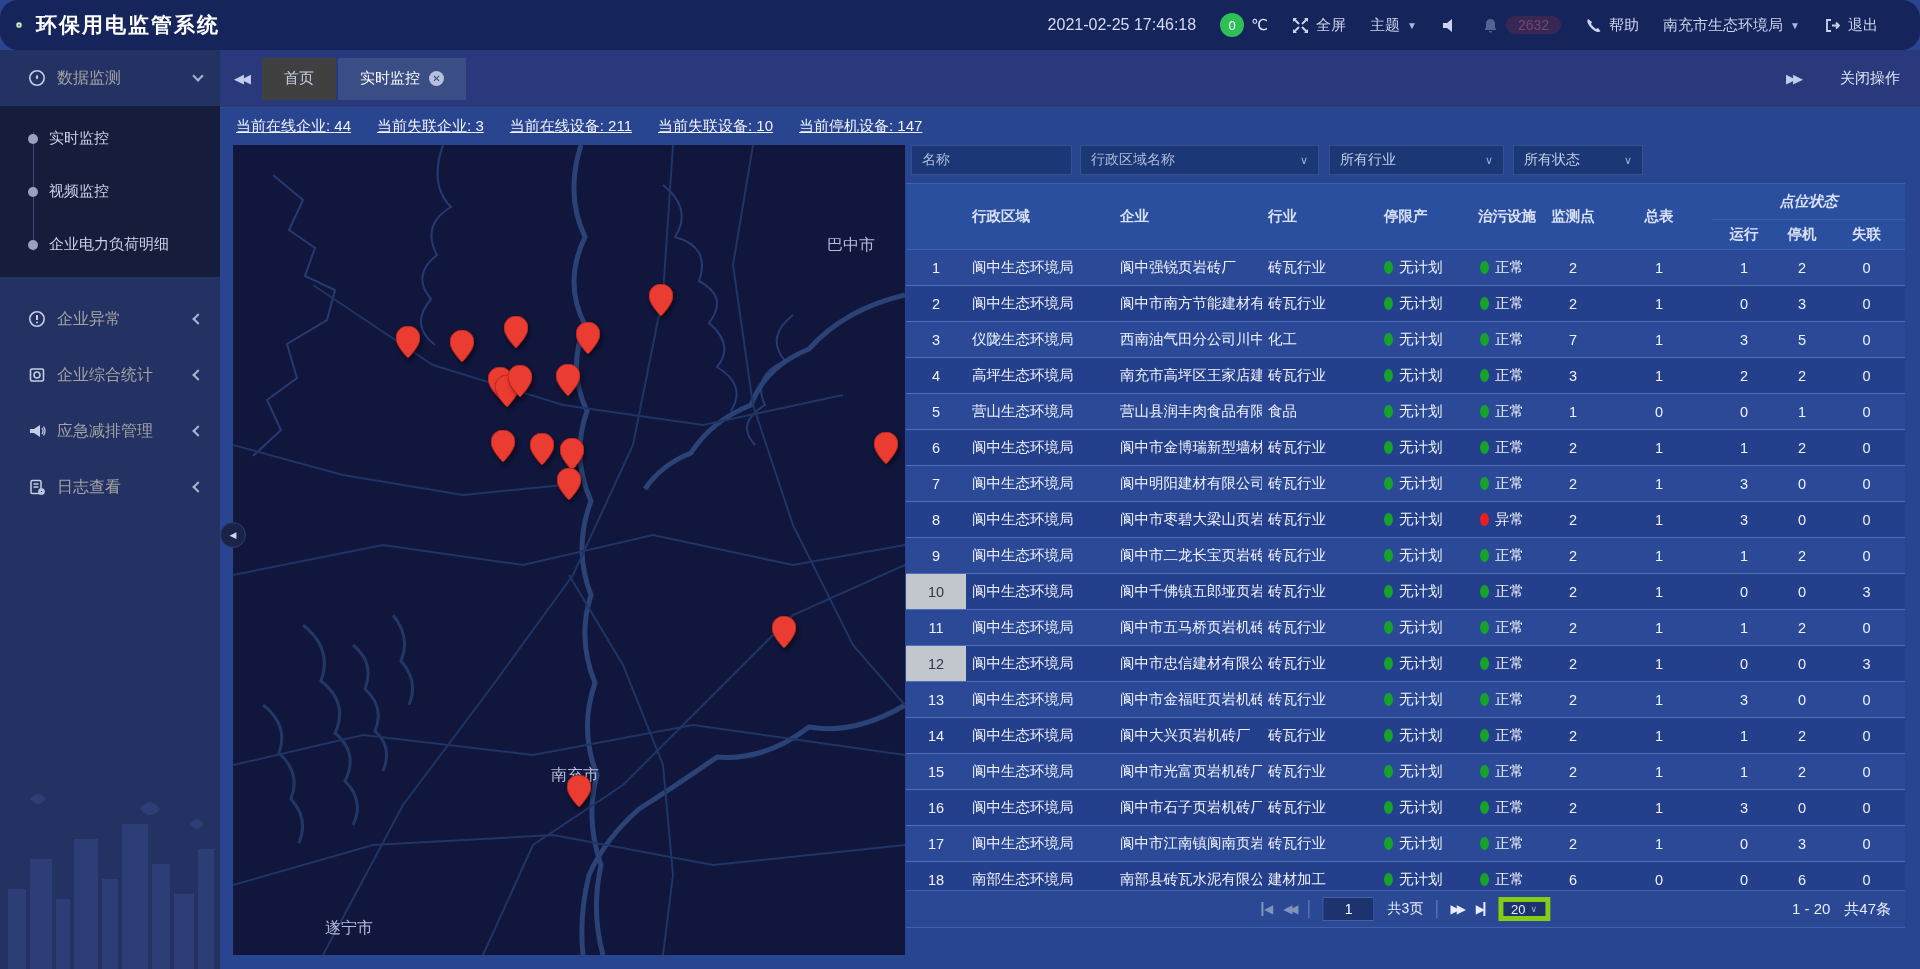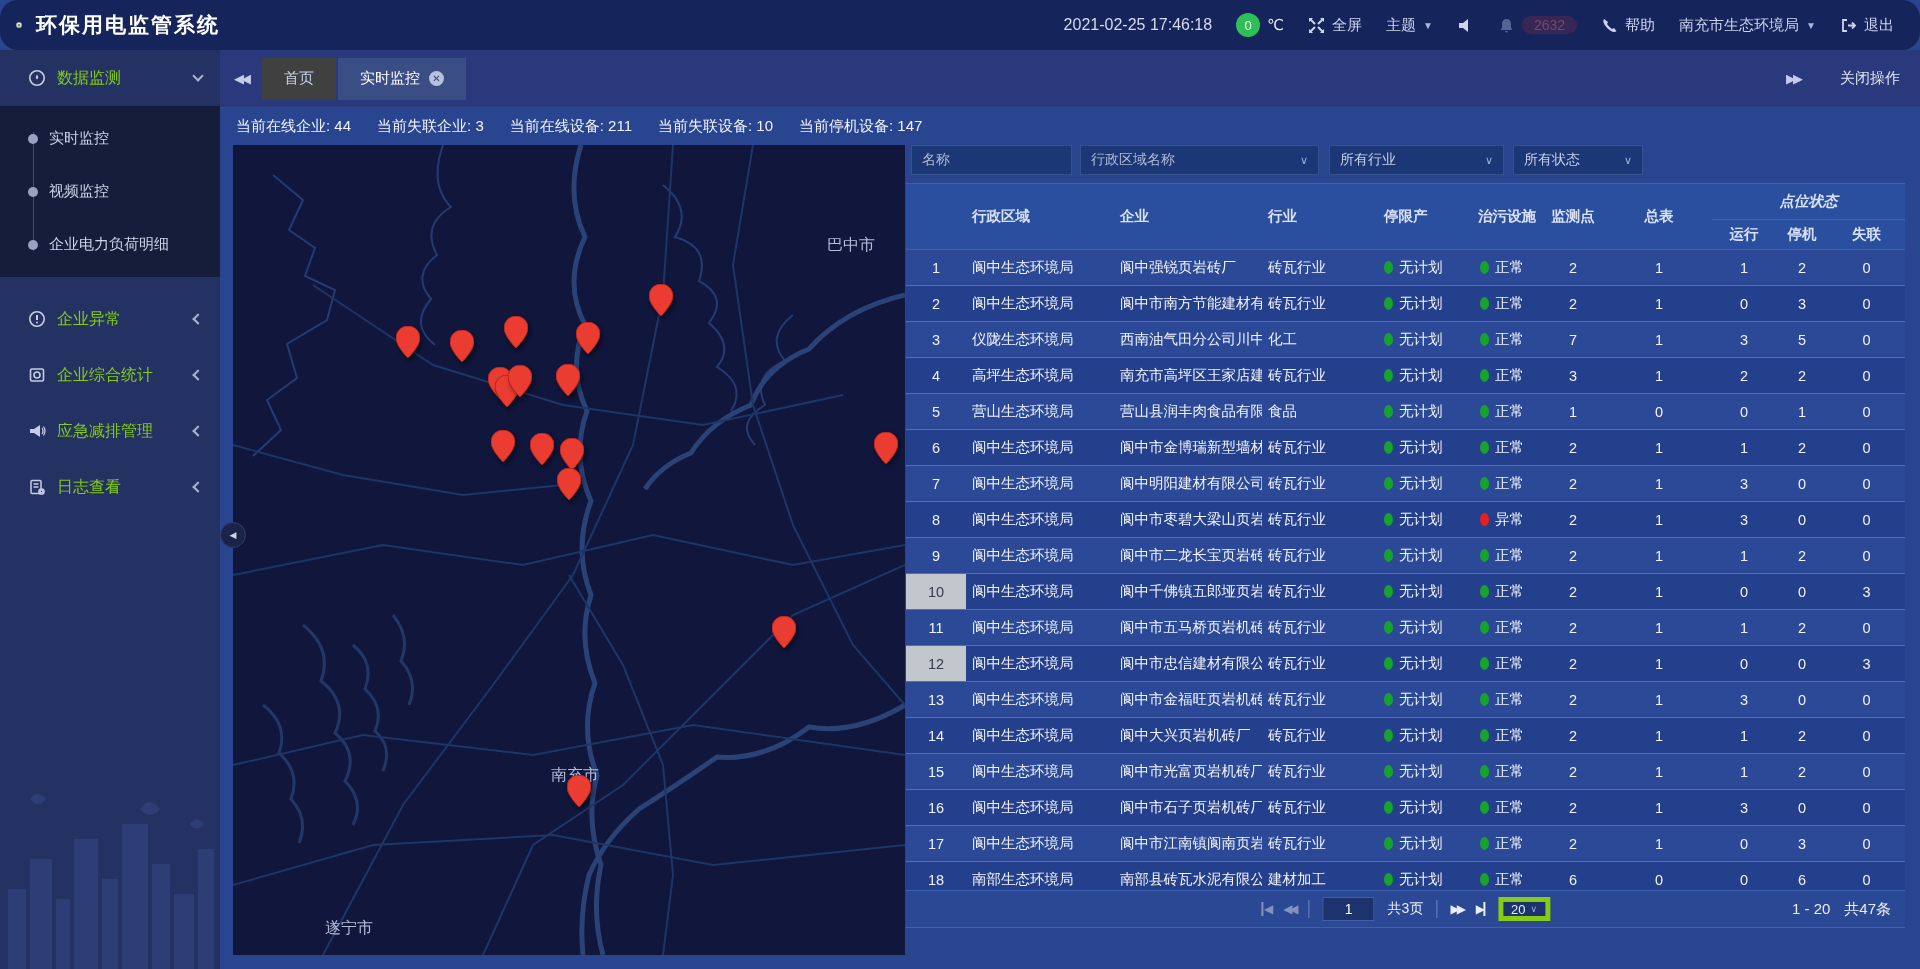--- a/index.html
+++ b/index.html
@@ -10,36 +10,36 @@
     background:#2a4590; color:#eef2fb;
   }
   
   .header {
     position:absolute; left:0; top:0; width:1920px; height:50px;
     background:#15245b; display:flex; align-items:center; z-index:20;border-radius:18px;
   }
   .logo-wrap { display:flex; align-items:center; padding-left:16px; width:220px; }
   .logo-badge { width:34px; height:34px; }
   .app-title { font-size:21px; font-weight:bold; color:#ffffff; letter-spacing:2px; margin-left:14px; white-space:nowrap; }
-  .header-right { margin-left:auto; display:flex; align-items:center; gap:24px; padding-right:26px; color:#ccd4ec; font-size:15px; }
+  .header-right { margin-left:auto; display:flex; align-items:center; gap:24px; padding-right:42px; color:#ccd4ec; font-size:15px; }
   .header-item { display:flex; align-items:center; gap:7px; white-space:nowrap; cursor:default; }
   .datetime { color:#d5dbf0; font-size:16px; }
   .temp-pill { width:24px; height:24px; border-radius:50%; background:#2fbf57; color:#fff; font-size:13px; display:flex; align-items:center; justify-content:center; }
   .temp-unit { color:#e4e9f7; font-size:15px; }
   .hdr-ic { width:17px; height:17px; display:inline-block; }
   .caret { font-size:10px; color:#aab6da; }
   .badge-pill { background:#5d2a4e; color:#cf6f86; border-radius:10px; padding:1px 12px; font-size:14px; opacity:.9; }
   .bell-dim { opacity:.55; }
   
   .sidebar {
     position:absolute; left:0; top:50px; width:220px; bottom:0;
     background:#233163; z-index:10; overflow:hidden;
   }
   .menu-group { position:relative; height:56px; display:flex; align-items:center; padding-left:28px; cursor:pointer; }
-  .menu-group .g-label { font-size:16px; color:#84cc16; margin-left:11px; }
+  .menu-group .g-label { font-size:16px; color:#a3a3a3; margin-left:11px; }
   .g-icon { width:18px; height:18px; flex:0 0 18px; }
   .chev { position:absolute; right:18px; width:8px; height:8px; border-right:2px solid #aab3d2; border-bottom:2px solid #aab3d2; }
   .chev.down { transform:rotate(45deg); top:22px; }
   .chev.left { transform:rotate(135deg); top:24px; }
   .submenu { position:relative; background:#151d3a; padding:6px 0; }
   .submenu .rail { position:absolute; left:33px; top:26px; bottom:26px; width:1px; background:#3e4a74; }
   .submenu-item { position:relative; height:53px; display:flex; align-items:center; padding-left:49px; cursor:pointer; }
   .submenu-item .dot { position:absolute; left:28px; width:10px; height:10px; border-radius:50%; background:#98a1c0; }
   .submenu-item .s-label { font-size:15px; color:#ccd3e9; }
   .skyline { position:absolute; left:0; bottom:0; width:220px; height:200px; opacity:.45; }
@@ -55,21 +55,21 @@
   .tab.active { background:#3a4d85; color:#ffffff; }
   .tab-close { margin-left:9px; width:15px; height:15px; border-radius:50%; background:#b7c1dd; color:#32447c; font-size:10px; font-weight:bold; display:flex; align-items:center; justify-content:center; cursor:pointer; }
   .tabbar-right { margin-left:auto; display:flex; align-items:center; gap:26px; padding-right:20px; }
   .close-ops { color:#dfe5f4; font-size:15px; cursor:pointer; }
   
   .statusbar {
     position:absolute; left:220px; top:108px; right:0; height:37px;
     display:flex; align-items:center; gap:26px; padding-left:16px;
     font-size:15px; color:#f0f3fc; z-index:5;
   }
-  .status-item { white-space:nowrap; }
+  .status-item { white-space:nowrap;text-decoration:underline; }
   
   .map-panel {
     position:absolute; left:233px; top:145px; width:672px; height:810px;
     background:#10163c; overflow:hidden; z-index:4;
   }
   .map-canvas { position:absolute; left:0; top:0; }
   .city-label { position:absolute; transform:translate(-50%,-50%); color:#b6bed9; font-size:16px; white-space:nowrap; }
   .pin { position:absolute; width:24px; height:32px; filter:drop-shadow(2px 3px 2px rgba(0,0,0,.45)); cursor:pointer; }
   .map-toggle {
     position:absolute; left:220px; top:522px; width:26px; height:26px; border-radius:50%;

